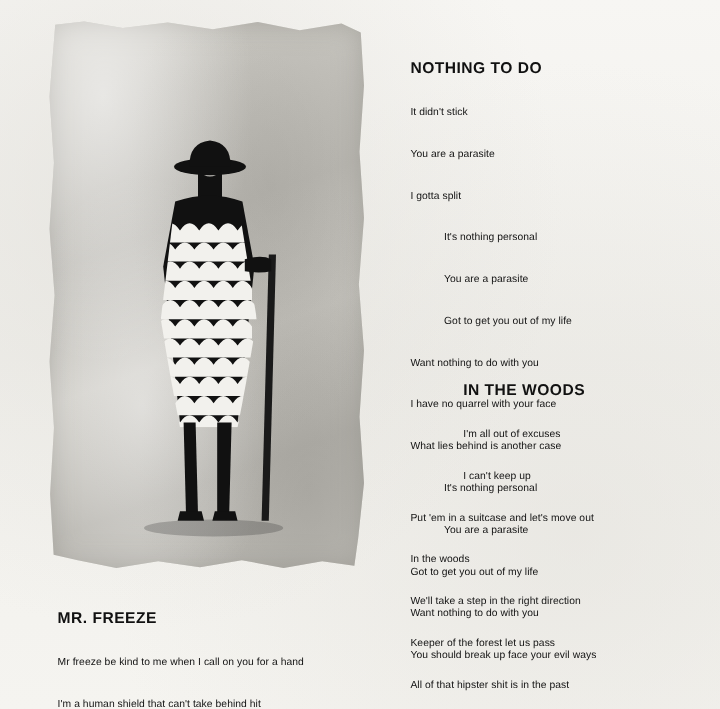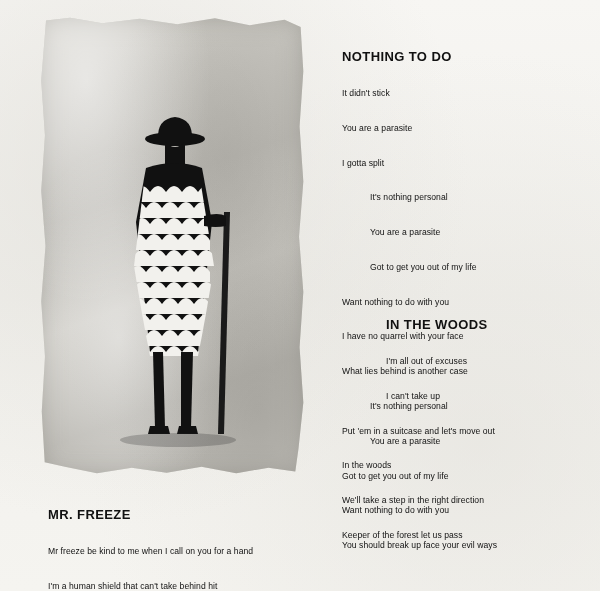--- a/index.html
+++ b/index.html
@@ -185,25 +185,26 @@
     
     
     
     
     
   </div>
 
   <div class="lyric-block" id="song-woods">
     <div class="song-title title-indent-woods">IN THE WOODS</div>
     <div class="line" style="padding-left:44px">I'm all out of excuses</div>
-    <div class="line" style="padding-left:44px">I can't take up</div>
+    <div class="line" style="padding-left:44px">I can't keep up</div>
     <div class="line">Put 'em in a suitcase and let's move out</div>
     <div class="line">In the woods</div>
     <div class="line">We'll take a step in the right direction</div>
     <div class="line">Keeper of the forest let us pass</div>
+    <div class="line">All of that hipster shit is in the past</div>
     
     
     
     
     
     
     
     
     
     

